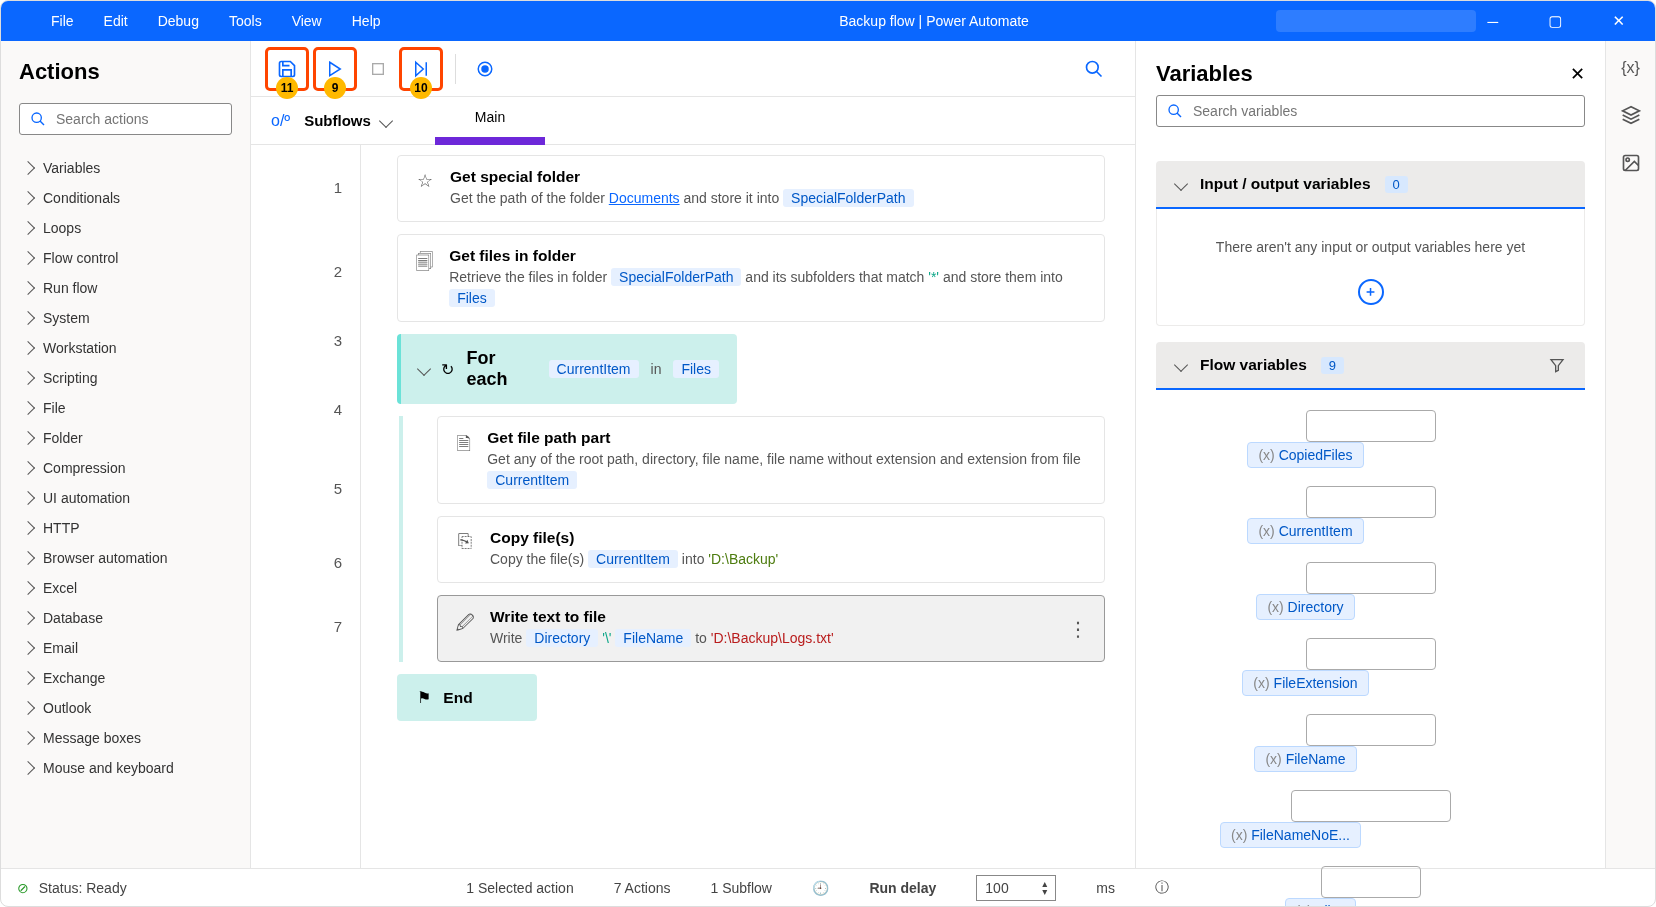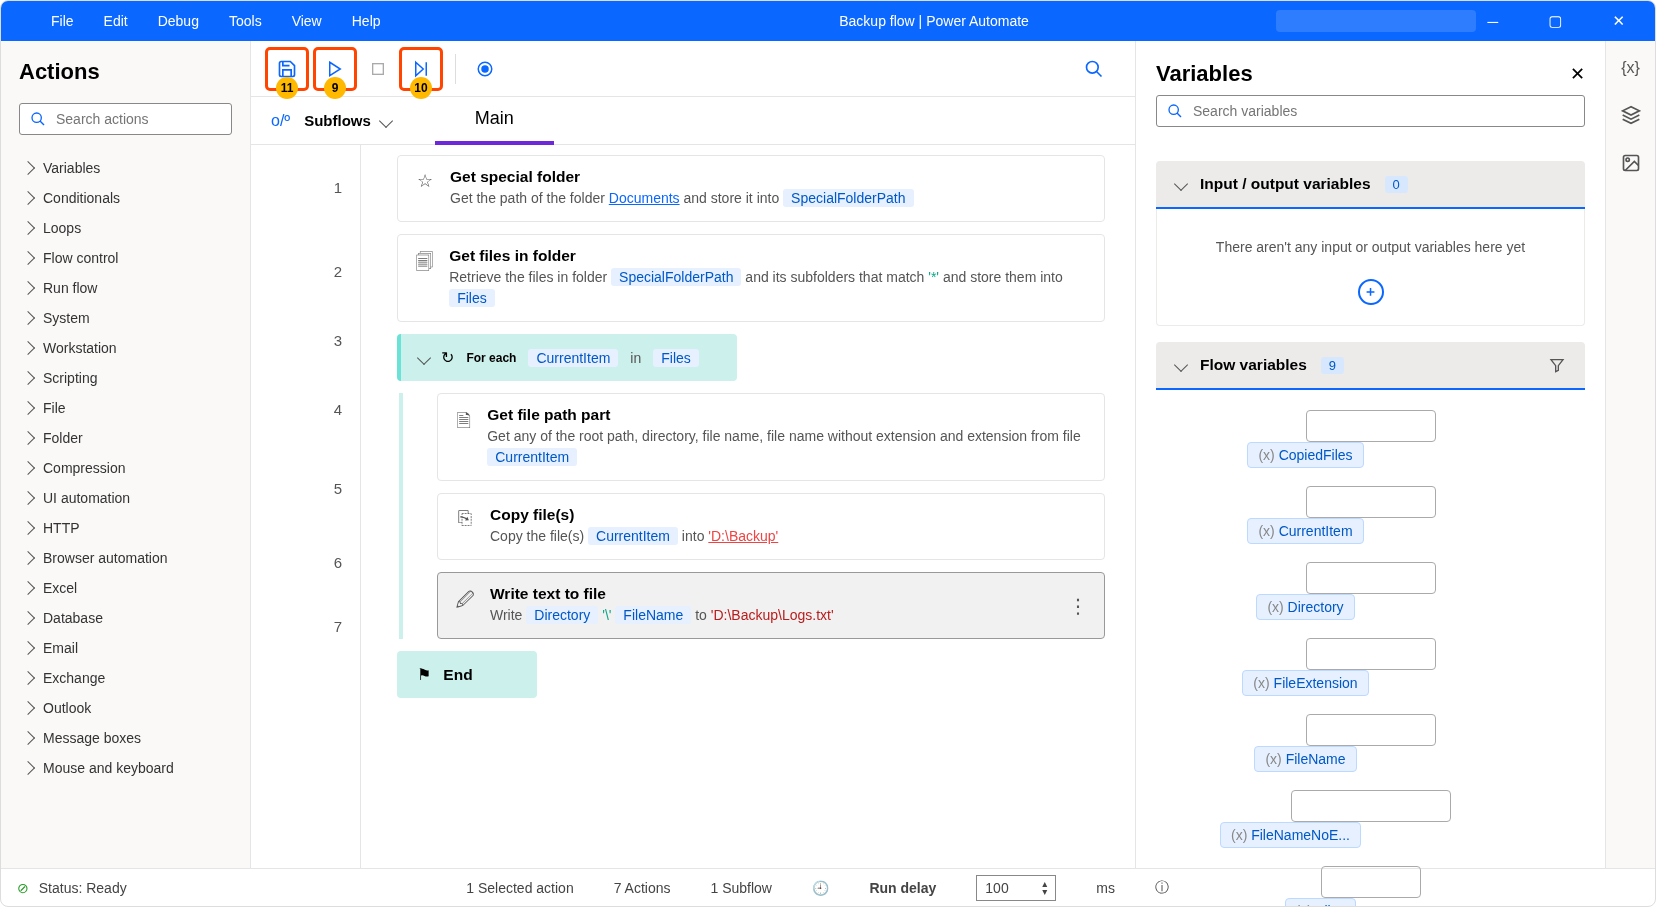--- a/index.html
+++ b/index.html
@@ -27,36 +27,36 @@
 .center { flex: 1; display: flex; flex-direction: column; position: relative; }
 .toolbar { display: flex; align-items: center; gap: 4px; height: 56px; padding: 0 14px; border-bottom: 1px solid #e5e5e5; position: relative; }
 .tb-btn-wrap { position: relative; display: flex; }
 .tb-btn { width: 34px; height: 34px; display: flex; align-items: center; justify-content: center; color: #0a67ff; border-radius:3px; cursor:pointer; }
 .highlight-box { border: 3px solid #ff4500; border-radius: 5px; padding: 2px; }
 .badge-num { position: absolute; bottom: -11px; left: 50%; transform: translateX(-50%); width: 22px; height: 22px; background: #ffb900; color: #000; font-weight: 700; font-size: 12px; border-radius: 50%; display: flex; align-items: center; justify-content: center; }
 .toolbar .search { margin-left: auto; padding-right:20px; }
 
 .tabs-row { display: flex; align-items: center; height: 48px; padding: 0 20px; border-bottom: 1px solid #e5e5e5; gap: 14px; }
 .subflows-lbl { font-size: 15px; font-weight: 600; display: flex; gap: 10px; align-items: center; }
-.tab { height: 48px; display:flex; align-items:center; padding: 0 40px; font-size: 18px; border-bottom: 4px solid #6d28d9; margin-left: 30px; }
+.tab { height: 48px; display:flex; align-items:center; padding: 0 40px; font-size: 14px; border-bottom: 8px solid #6d28d9; margin-left: 30px; }
 
 
 .flow-area { flex: 1; display: flex; overflow:auto; }
 .gutter { width: 110px; border-right: 1px solid #e5e5e5; }
 .gutter .num { text-align: right; padding-right: 18px; height: 84px; color: #555; font-size: 15px; display:flex; align-items:center; justify-content:flex-end;}
 .gutter .num.short { height: 54px; }
 .steps { flex: 1; padding: 10px 30px 10px 36px; }
 .step { border: 1px solid #e5e5e5; border-radius: 4px; padding: 12px 16px; margin-bottom: 12px; display:flex; gap:14px; align-items:flex-start; background:#fff; position:relative;}
 .step.nested { margin-left: 34px; }
 .step h3 { font-size: 15.5px; font-weight: 600; margin-bottom: 2px; }
 .step p { font-size: 14px; color: #555; line-height: 1.5; }
 .step .ic { color:#555; font-size:18px; width:22px; text-align:center; margin-top:2px;}
 .var-chip { background: #e6f0ff; color: #0058c7; padding: 1px 8px; border-radius: 3px; font-size: 14px; }
 .block-head { display:flex; align-items:center; gap:12px; padding: 14px 18px; background:#ccf0ec; border-radius:4px; margin-bottom:12px; border-left: 4px solid #6be2d8;}
-.block-head h3 { font-size:12px; font-weight:600; }
+.block-head h3 { font-size:18px; font-weight:600; }
 .block-head .txt{ font-size:14px; color:#555; }
 .block-end { display:flex; align-items:center; gap:12px; padding:14px 20px; background:#ccf0ec; border-radius:4px; width:140px;}
 .selected-step { background:#f1f1f1; border-color:#999; }
 .more-dots { position:absolute; right:16px; top:50%; transform:translateY(-50%); font-size:20px; color:#555; cursor:pointer;}
 
 
 .panel-right { width: 470px; border-left: 1px solid #e5e5e5; padding: 20px; display:flex; flex-direction:column; }
 .panel-right .hdr { display:flex; align-items:center; justify-content:space-between; }
 .panel-right h1 { font-size:22px; font-weight:600; }
 .panel-right .close { font-size:18px; cursor:pointer; }
@@ -316,21 +316,21 @@
             <span class="ic">🗎</span>
             <div>
                 <h3>Get file path part</h3>
               <p><span>Get any of the root path, directory, file name, file name without extension and extension from file </span><span class="var-chip">CurrentItem</span></p>
             </div>
           </div>
           <div class="step nested">
             <span class="ic">⎘</span>
             <div>
                 <h3>Copy file(s)</h3>
-              <p><span>Copy the file(s) </span><span class="var-chip">CurrentItem</span><span>  into </span><span style="color:#ef4444;text-decoration:underline;">'D:\Backup'</span></p>
+              <p><span>Copy the file(s) </span><span class="var-chip">CurrentItem</span><span>  into </span><span style="color:#4d7c0f;">'D:\Backup'</span></p>
             </div>
           </div>
           <div class="step nested selected-step">
             <span class="ic">🖉</span>
             <div>
                 <h3>Write text to file</h3>
               <p><span>Write  </span><span class="var-chip">Directory</span> <span style="color:#0ea789;">'\'</span> <span class="var-chip">FileName</span><span>  to </span><span style="color:#b91c1c;">'D:\Backup\Logs.txt'</span></p>
             </div>
             <span class="more-dots">⋮</span>
           </div>

